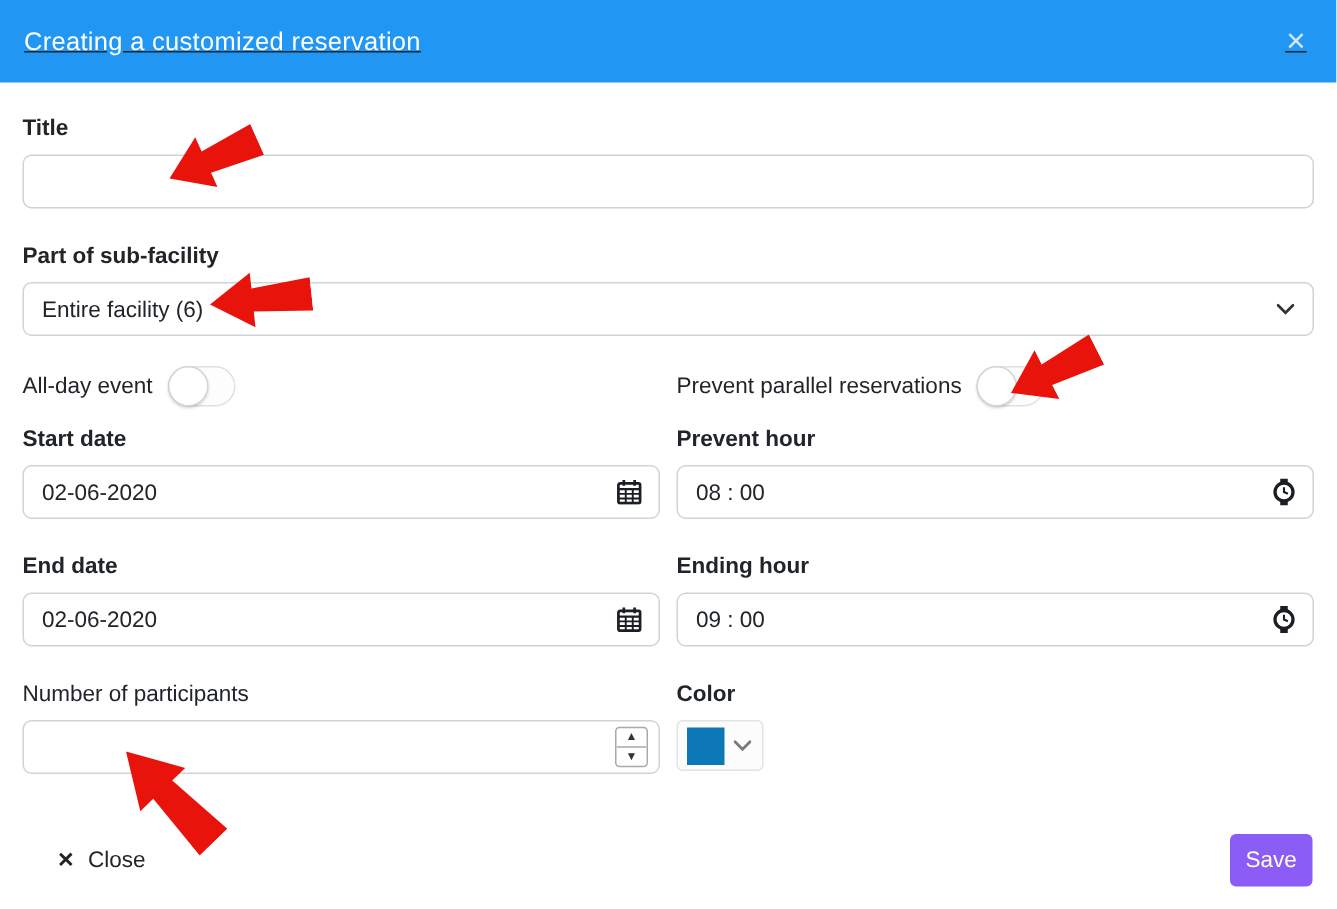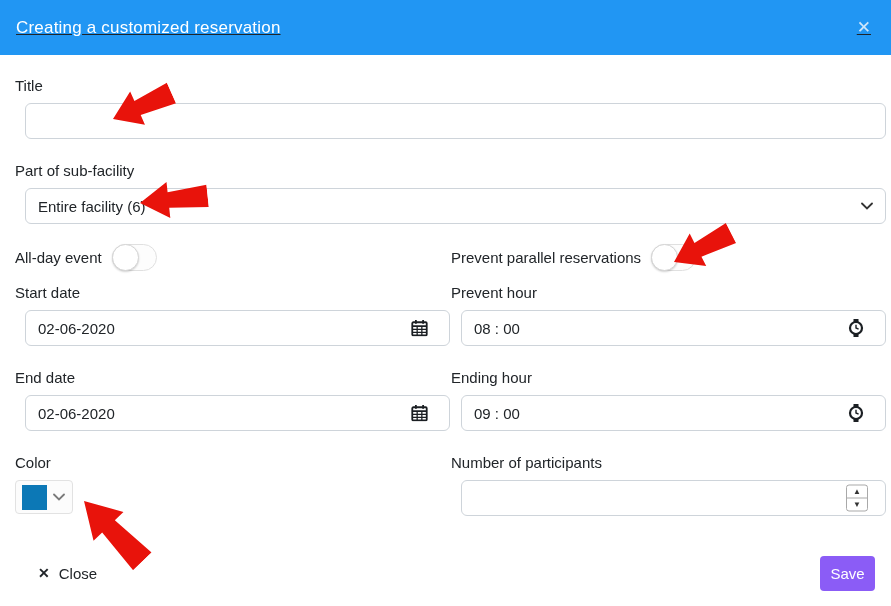--- a/index.html
+++ b/index.html
@@ -36,37 +36,36 @@
     font-family: inherit;
     line-height: 1;
     padding: 4px;
   }
   
   .modal-body { padding: 22px 15px 0; }
   .group { margin-bottom: 23px; }
   .field-label {
     display: block;
     font-size: 15px;
-    font-weight: 400;
+    font-weight: 700;
     color: #212529;
     margin-bottom: 9px;
   }
   .field-label.normal { font-weight: 400; }
   .text-input, .select-box {
     width: 100%;
     height: 36px;
     border: 1px solid #ced4da;
     border-radius: 6px;
     background: #ffffff;
     font-family: inherit;
     font-size: 15px;
     color: #212529;
     padding: 16px 12px;
     outline: none;
-    margin-left: 10px;
   }
   .select-box {
     display: flex;
     align-items: center;
     justify-content: space-between;
     cursor: pointer;
   }
   .two-col {
     display: grid;
     grid-template-columns: 1fr 1fr;
@@ -312,40 +311,40 @@
             <circle cx="8" cy="9" r="6" fill="none" stroke="currentColor" stroke-width="2.2"></circle>
             <path d="M8 5.8V9l2.6 1.2" stroke="currentColor" stroke-width="1.4" fill="none"></path>
           </svg>
         </span>
       </div>
     </div>
   </div>
 
   <div class="two-col group">
     <div>
+      <label class="field-label normal">Number of participants</label>
+      <div class="input-wrap">
+        <input class="text-input" type="text" value="" style="">
+        <span class="spinner">
+          <span class="spin-btn up">▲</span>
+          <span class="spin-btn">▼</span>
+        </span>
+      </div>
+    </div>
+    <div>
       <label class="field-label">Color</label>
       <div class="color-btn">
         <span class="color-swatch" style="background: rgb(12, 120, 182);"></span>
         <span class="chev">
           <svg width="12" height="8" viewBox="0 0 12 8">
               <path d="M1 1.5l5 5 5-5" stroke="currentColor" stroke-width="1.8" fill="none" stroke-linecap="round"></path>
             </svg>
         </span>
       </div>
     </div>
-    <div>
-      <label class="field-label normal">Number of participants</label>
-      <div class="input-wrap">
-        <input class="text-input" type="text" value="" style="">
-        <span class="spinner">
-          <span class="spin-btn up">▲</span>
-          <span class="spin-btn">▼</span>
-        </span>
-      </div>
-    </div>
   </div>
 
 </div>
 
 <div class="modal-footer">
   <button class="close-btn">
     <span class="close-x">✕</span>
     <span>Close</span>
   </button>
   <button class="save-btn">Save</button>

